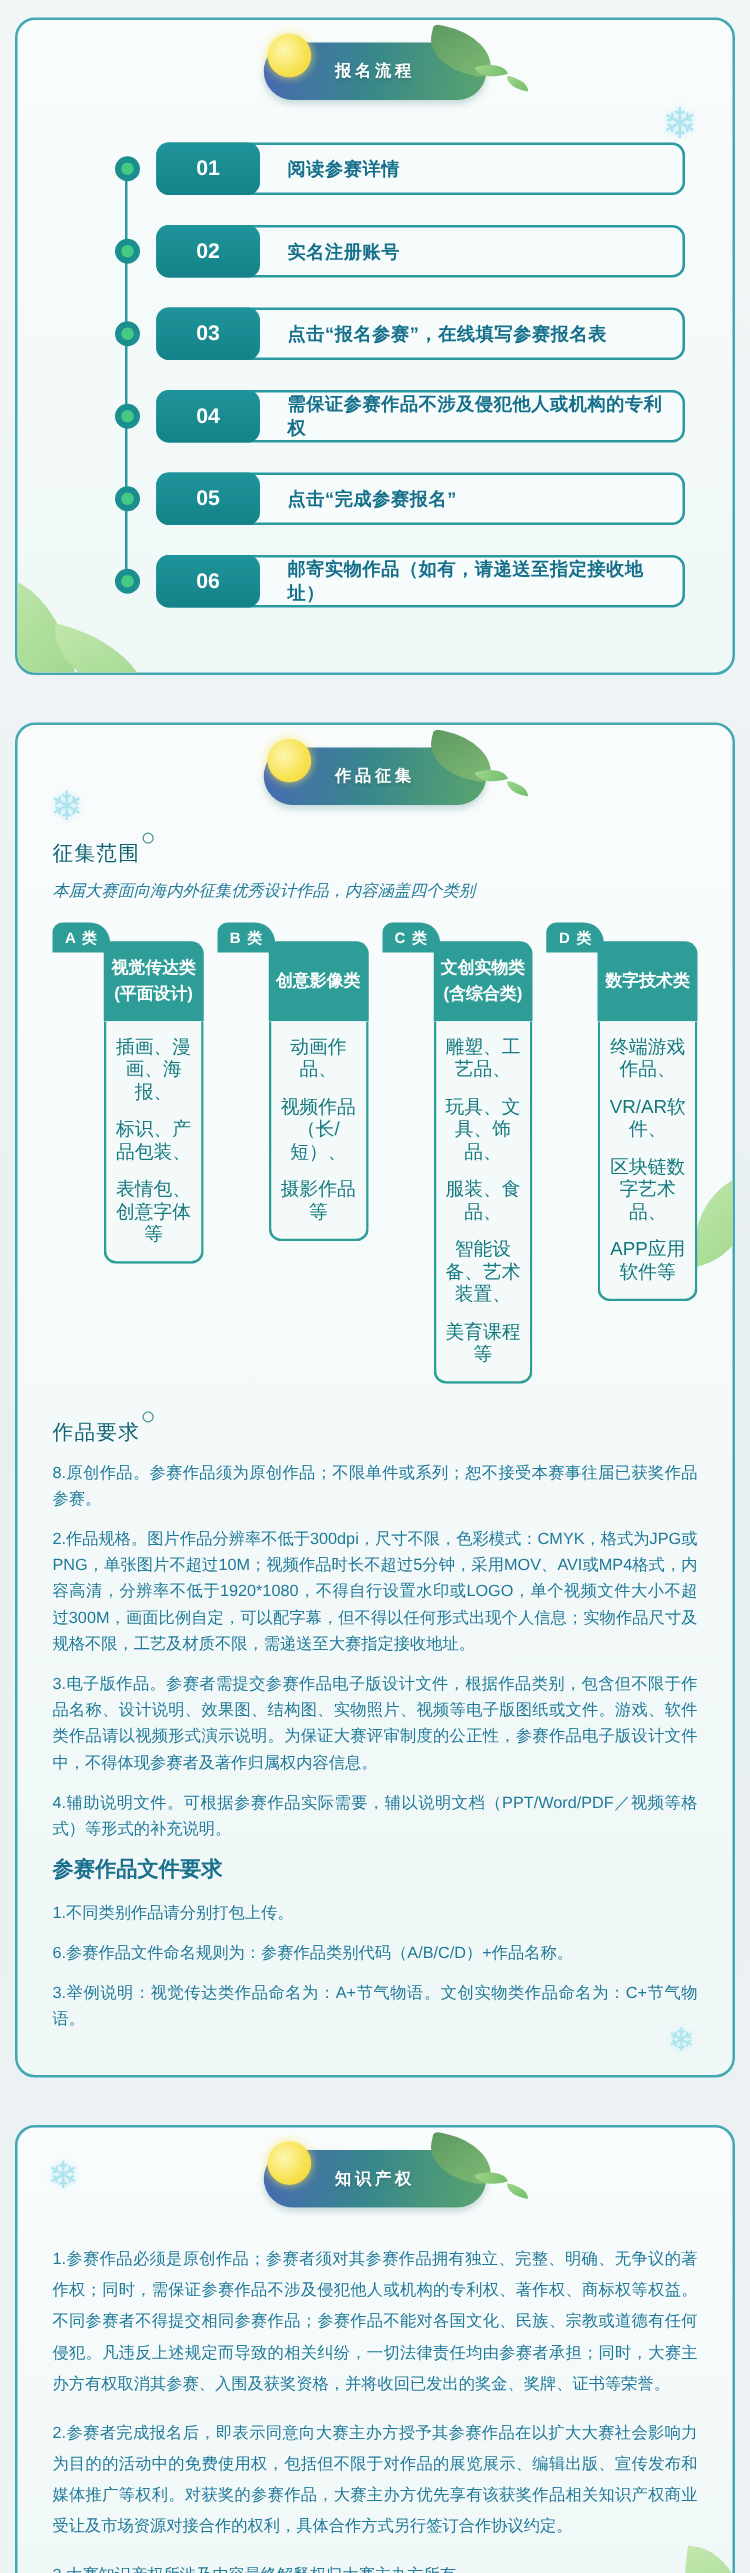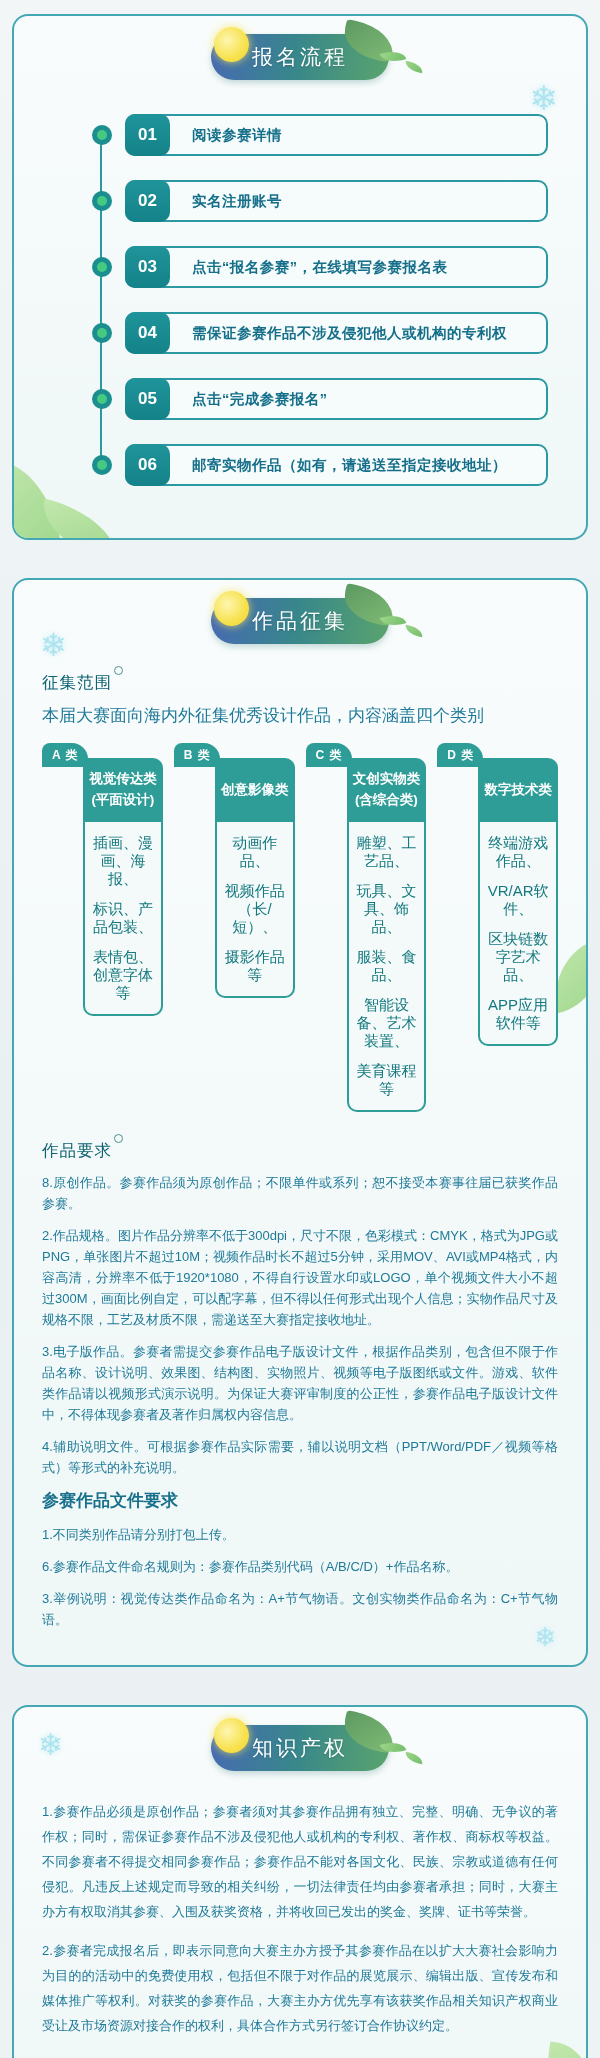--- a/index.html
+++ b/index.html
@@ -27,21 +27,21 @@
   .banner{display:flex;justify-content:center;margin-bottom:28px;}
   .pill{
     position:relative;
     min-width:178px;height:46px;
     border-radius:24px;
     background:linear-gradient(100deg,#4769b4 0%,#38878b 48%,#5aa46d 100%);
     display:flex;align-items:center;justify-content:center;
     box-shadow:0 3px 6px rgba(40,110,110,.25);
   }
   .pill-title{
-    color:#ffffff;font-size:21px;font-weight:normal;letter-spacing:3px;
+    color:#ffffff;font-size:13px;font-weight:bold;letter-spacing:3px;
     text-shadow:0 1px 2px rgba(0,60,60,.3);position:relative;z-index:3;
     padding:0 30px;white-space:nowrap;
   }
   .moon{
     position:absolute;left:3px;top:-7px;width:35px;height:35px;border-radius:50%;
     background:radial-gradient(circle at 38% 38%,#fdf6b0 0%,#f7e14c 60%,#f0d43e 100%);
     box-shadow:0 0 8px rgba(250,230,90,.8);z-index:2;
   }
   .leaf-big{
     position:absolute;right:-6px;top:-10px;width:52px;height:34px;
@@ -77,42 +77,42 @@
   .dot{
     flex:none;width:10px;height:10px;border-radius:50%;
     background:#46ca83;border:5px solid #1b8f8f;margin-right:13px;position:relative;z-index:1;
   }
   .step-box{
     flex:1;display:flex;align-items:stretch;height:42px;
     border:2px solid #2a99a1;border-radius:10px;background:#f6fbfb;
     box-sizing:border-box;position:relative;z-index:1;
   }
   .step-num{
-    flex:none;width:45px;margin:-2px;border-radius:10px;
+    flex:none;width:83px;margin:-2px;border-radius:10px;
     background:linear-gradient(180deg,#1f949a 0%,#148289 100%);
     color:#fff;font-size:17px;font-weight:bold;
     display:flex;align-items:center;justify-content:center;
   }
   .step-text{
     display:flex;align-items:center;padding-left:24px;padding-right:8px;
     font-size:14.5px;font-weight:bold;color:#156f8a;letter-spacing:.5px;
   }
 
   
   .content{position:relative;z-index:1;padding:0 28px;}
   .h2{
     display:inline-block;position:relative;
     font-size:16.5px;font-weight:normal;color:#0d6272;letter-spacing:1px;
     margin:0 0 10px;
   }
   .h2::after{
     content:"";position:absolute;right:-11px;top:-6px;width:7px;height:7px;
     border:1.5px solid #4e8f90;border-radius:50%;
   }
-  .intro{font-size:17px;margin:0 0 16px;color:#1f7a99;}
+  .intro{font-size:13px;margin:0 0 16px;color:#1f7a99;font-style:italic;}
   .para{font-size:13px;line-height:21px;margin:0 0 11px;color:#1f7a99;text-align:justify;}
   .para-wide{line-height:25px;margin-bottom:14px;}
   .subhead{font-size:17px;font-weight:bold;color:#18708d;margin:2px 0 12px;}
 
   
   .cats{display:flex;gap:11px;margin:4px 0 28px;}
   .cat{flex:1;position:relative;padding-top:15px;min-width:0;padding-left:41px;}
   .cat-tab{
     position:absolute;top:0;left:0;height:24px;padding:0 9px 0 10px;
     background:#2e9d97;color:#fff;font-size:12px;font-weight:bold;

